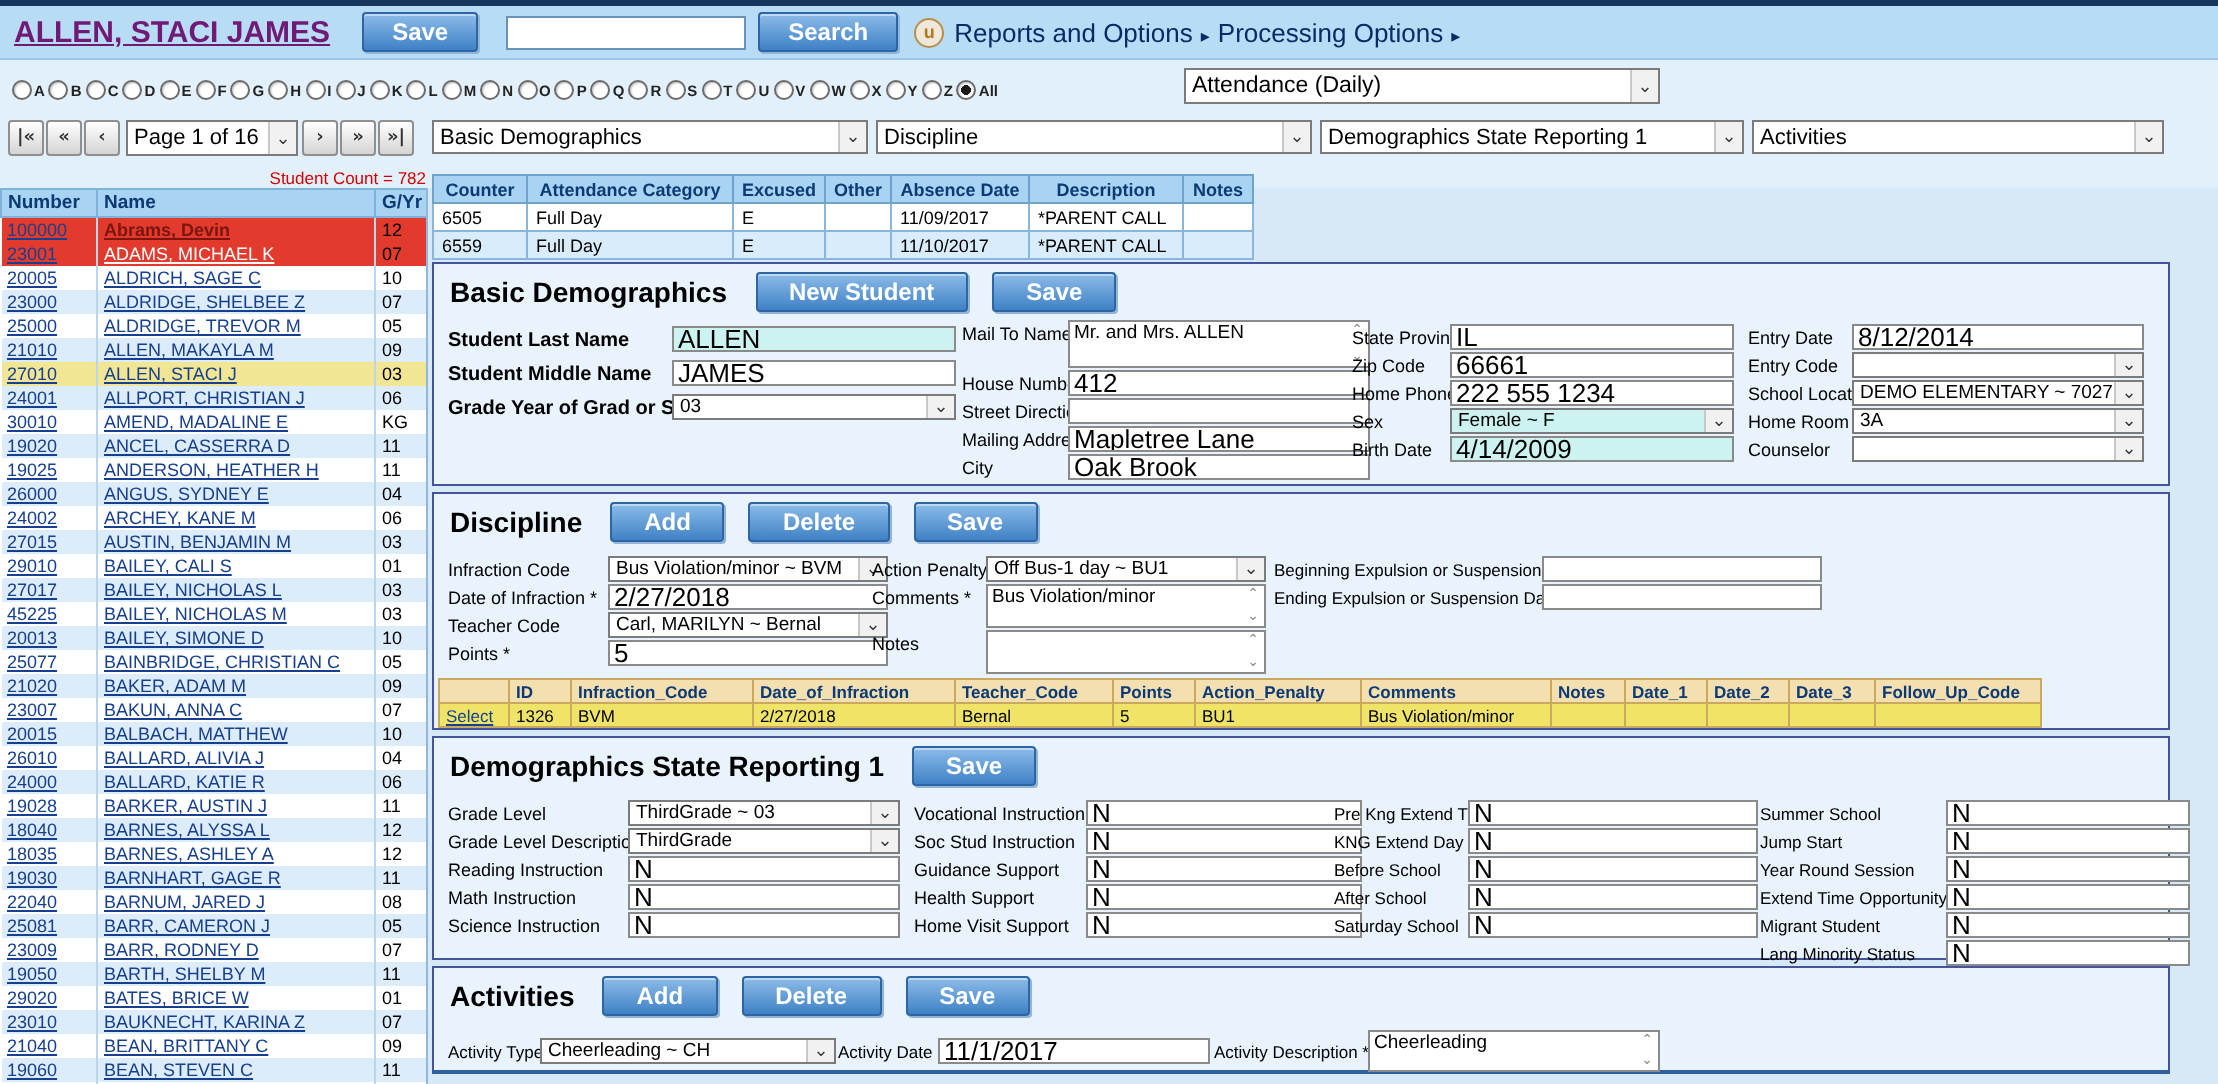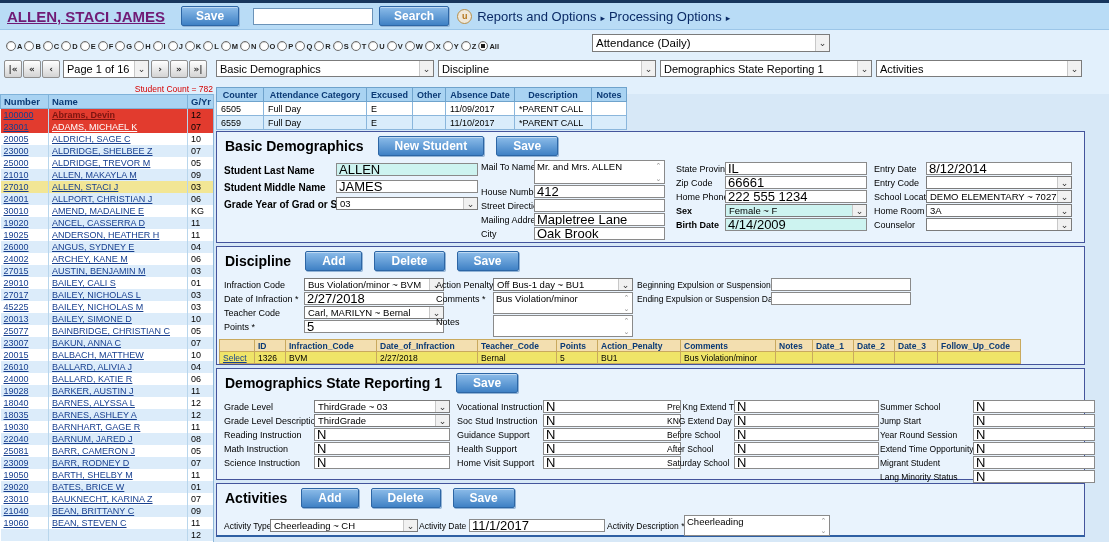--- a/index.html
+++ b/index.html
@@ -97,27 +97,27 @@
   #panel-dc{top:246px;height:119px}
   #panel-sr{top:368px;height:112px}
   #panel-ac{top:483px;height:54px;border-bottom:2px solid #2e5fa3}
   .phead{position:absolute;left:8px;top:4px;right:4px;display:flex;align-items:center}
   .ptitle{font-size:14px;font-weight:bold;color:#000;margin-right:14px;white-space:nowrap}
   .pbtns .btn{margin-right:12px;padding:1px 16px}
   .pbody{position:absolute;left:0;top:28px;right:0;bottom:0}
   .fcol{position:absolute}
   .frow{display:flex;align-items:flex-start}
   .flabel{font-size:9px;color:#000;flex-shrink:0;white-space:nowrap;overflow:hidden;padding-top:2px}
-  .flabel.b{font-weight:bold}
+  .flabel.b{font-weight:normal}
   
   .bd .c0{left:7px;top:3px}    .bd .c0 .frow{margin-bottom:4px}
   .bd .c0 .flabel{width:112px;font-weight:bold;font-size:10px}
   .bd .c0 .fctl{width:142px}
   .bd .c1{left:264px;top:0}    .bd .c1 .frow{margin-bottom:1px}
-  .bd .c1 .flabel{width:53px}  .bd .c1 .fctl{width:131px}
+  .bd .c1 .flabel{width:53px}  .bd .c1 .fctl{width:151px}
   .bd .c2{left:459px;top:2px}  .bd .c2 .frow{margin-bottom:1px}
   .bd .c2 .flabel{width:49px}  .bd .c2 .fctl{width:142px}
   .bd .c3{left:657px;top:2px}  .bd .c3 .frow{margin-bottom:1px}
   .bd .c3 .flabel{width:52px}  .bd .c3 .fctl{width:146px}
   
   .dc .c0{left:7px;top:3px}    .dc .c0 .frow{margin-bottom:1px}
   .dc .c0 .flabel{width:80px}  .dc .c0 .fctl{width:140px}
   .dc .c1{left:219px;top:3px}  .dc .c1 .frow{margin-bottom:1px}
   .dc .c1 .flabel{width:57px}  .dc .c1 .fctl{width:140px}
   .dc .c1 .ftextarea:last-child{height:22px}
@@ -385,20 +385,25 @@
         </tr>
         <tr>
           <td><a class="num-link">20013</a></td>
           <td><a class="name-link">BAILEY, SIMONE D</a></td>
           <td>10</td>
         </tr>
         <tr>
           <td><a class="num-link">25077</a></td>
           <td><a class="name-link">BAINBRIDGE, CHRISTIAN C</a></td>
           <td>05</td>
+        </tr>
+        <tr>
+          <td><a class="num-link">21020</a></td>
+          <td><a class="name-link">BAKER, ADAM M</a></td>
+          <td>09</td>
         </tr>
         <tr>
           <td><a class="num-link">23007</a></td>
           <td><a class="name-link">BAKUN, ANNA C</a></td>
           <td>07</td>
         </tr>
         <tr>
           <td><a class="num-link">20015</a></td>
           <td><a class="name-link">BALBACH, MATTHEW</a></td>
           <td>10</td>

